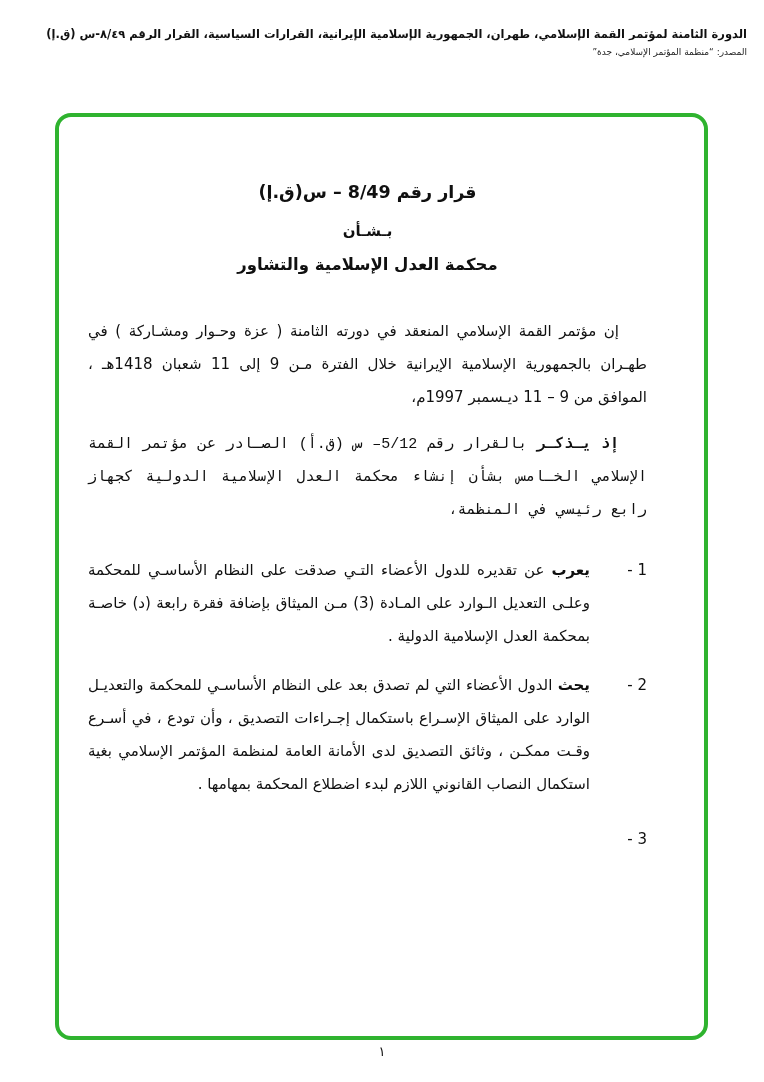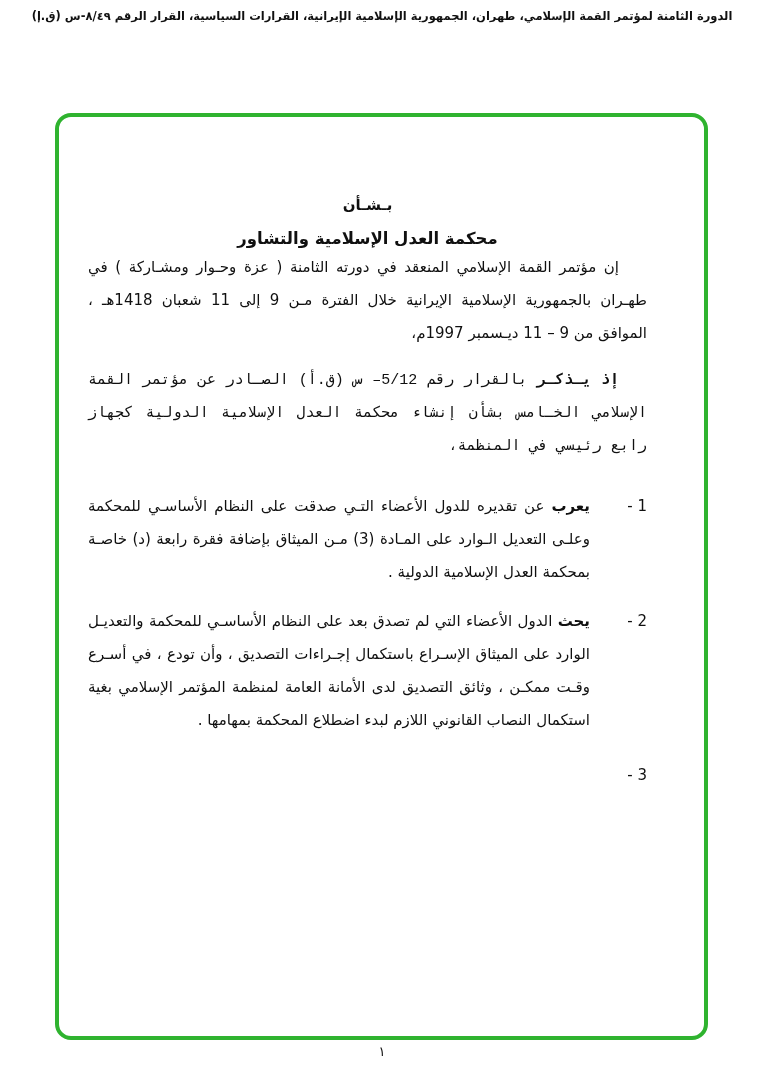--- a/index.html
+++ b/index.html
@@ -13,23 +13,23 @@
   .page {
     position: relative;
     width: 764px; height: 1082px;
     background: #ffffff;
     overflow: hidden;
   }
 
   
   .doc-header {
     position: absolute;
-    top: 9px; right: 17px; left: 17px;
+    top: 27px; right: 17px; left: 17px;
     direction: rtl;
-    text-align: center;
+    text-align: right;
   }
   .hdr1 {
     font-size: 11.5px;
     font-weight: bold;
     white-space: nowrap;
     letter-spacing: 0.1px;
   }
   .hdr2 {
     margin-top: 6px;
     font-size: 9px;
@@ -53,21 +53,21 @@
   .t2 { margin-top: 15px; font-size: 15px; font-weight: bold; line-height: 22px; }
   .t3 { margin-top: 10px; font-size: 16.5px; font-weight: bold; line-height: 25px; }
 
   .para {
     font-size: 15px;
     line-height: 33px;
     text-align: justify;
   }
   .para .lead, .item .lead { font-weight: bold; letter-spacing: 0.5px; }
   .indent { text-indent: 28px; }
-  .para1 { }
+  .para1 { margin-top: 38px; }
   .para2 { margin-top: 14px; font-family: Liberation Mono, monospace; }
   .para3 { margin-top: 16px; }
 
   .item { display: flex; direction: rtl; }
   .item1 { margin-top: 27px; }
   .item2 { margin-top: 16px; }
   .item3 { margin-top: 22px; }
   .item-num {
     flex: 0 0 57px;
     font-size: 15px;
@@ -91,25 +91,27 @@
     direction: rtl;
   }
 </style>
 </head>
 <body>
 
 <div class="page">
 
   <header class="doc-header">
     <div class="hdr1">الدورة الثامنة لمؤتمر القمة الإسلامي، طهران، الجمهورية الإسلامية الإيرانية، القرارات السياسية، القرار الرقم ٨/٤٩-س (ق.إ)</div>
+    <div class="hdr2">المصدر:  “منظمة المؤتمر الإسلامي، جدة”</div>
   </header>
 
   <main class="frame">
 
     <div class="titles">
+      <div class="t1">قرار رقم  8/49 – س(ق.إ)</div>
       <div class="t2">بـشـأن</div>
       <div class="t3">محكمة العدل الإسلامية والتشاور</div>
     </div>
 
     <p class="para para1 indent"><span>إن مؤتمر القمة الإسلامي المنعقد في دورته الثامنة ( عزة  وحـوار  ومشـاركة ) في طهـران بالجمهورية الإسلامية الإيرانية خلال الفترة مـن 9 إلى 11 شعبان 1418هـ ، الموافق من 9 – 11 ديـسمبر 1997م،</span></p>
 
     <p class="para para2 indent"><b class="lead">إذ يـذكـر</b> <span>بالقرار رقم 5/12– س (ق.أ) الصـادر عن مؤتمر القمة الإسلامي الخـامس بشأن إنشاء محكمة العدل الإسلامية الدولية كجهاز رابع رئيسي في المنظمة،</span></p>
 
 
     <div class="item item1">

